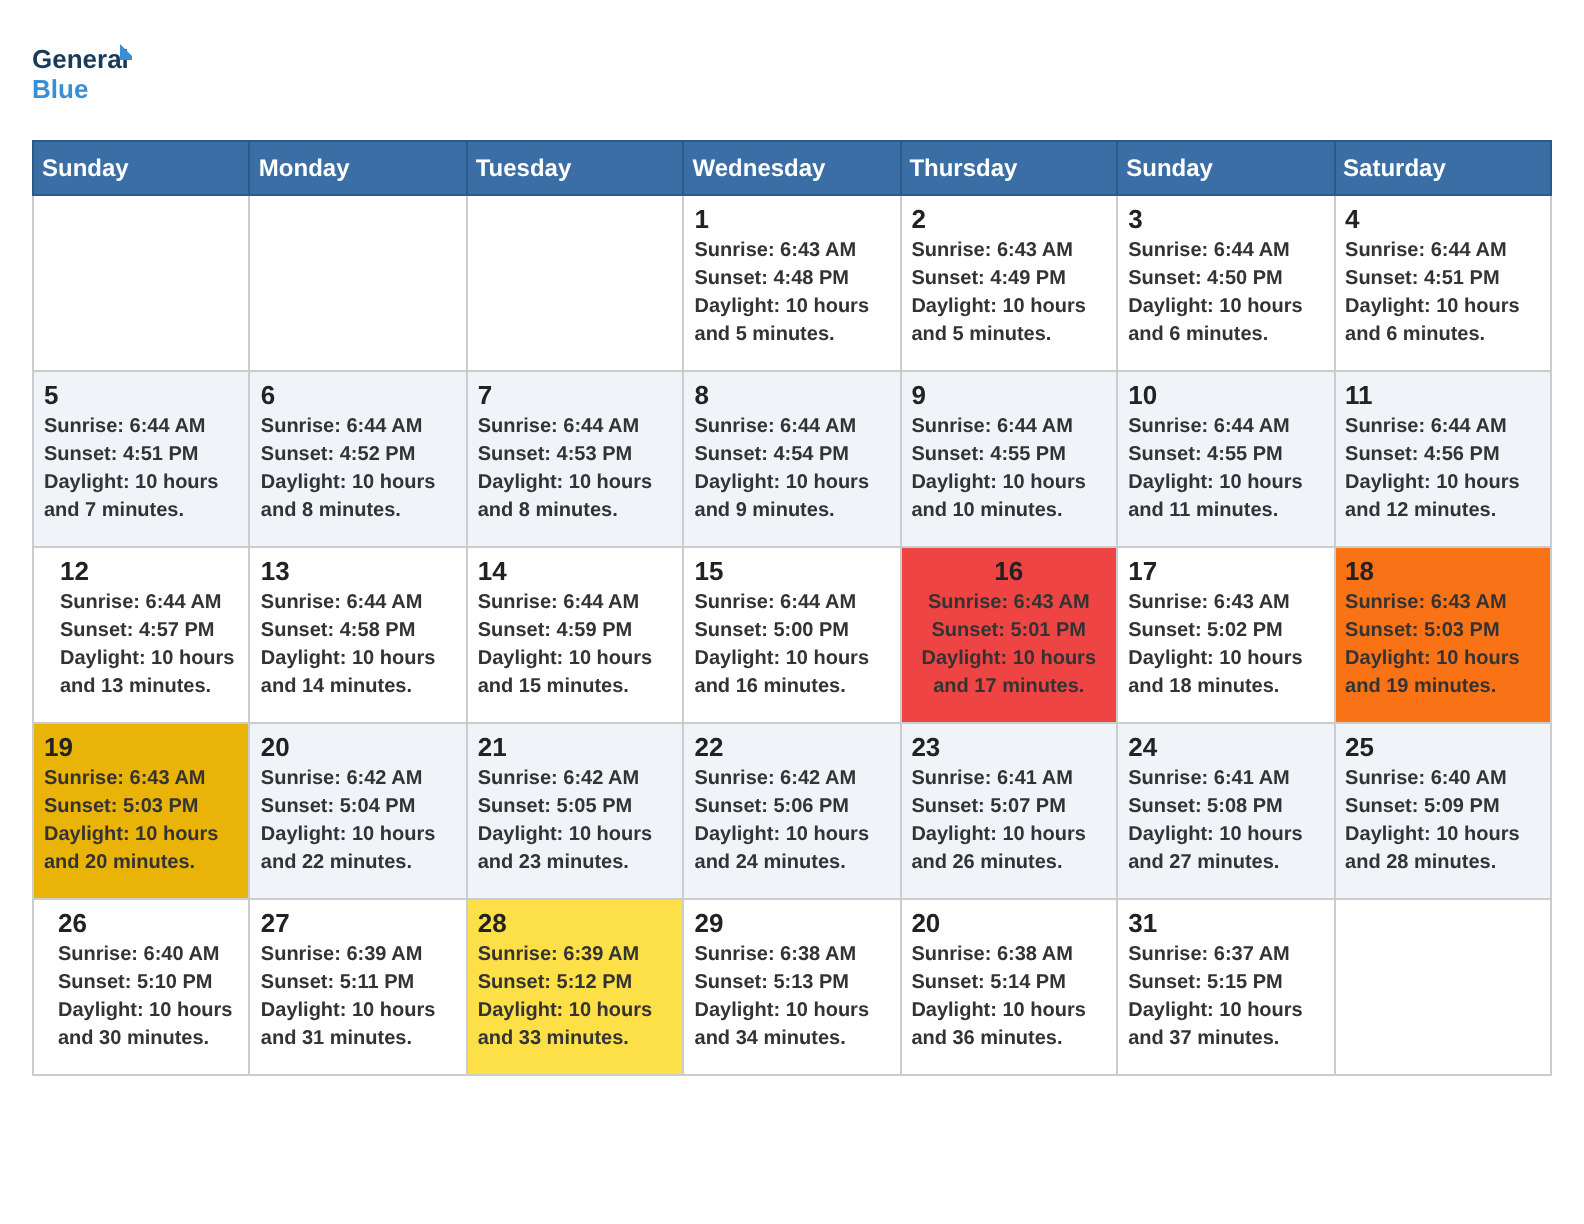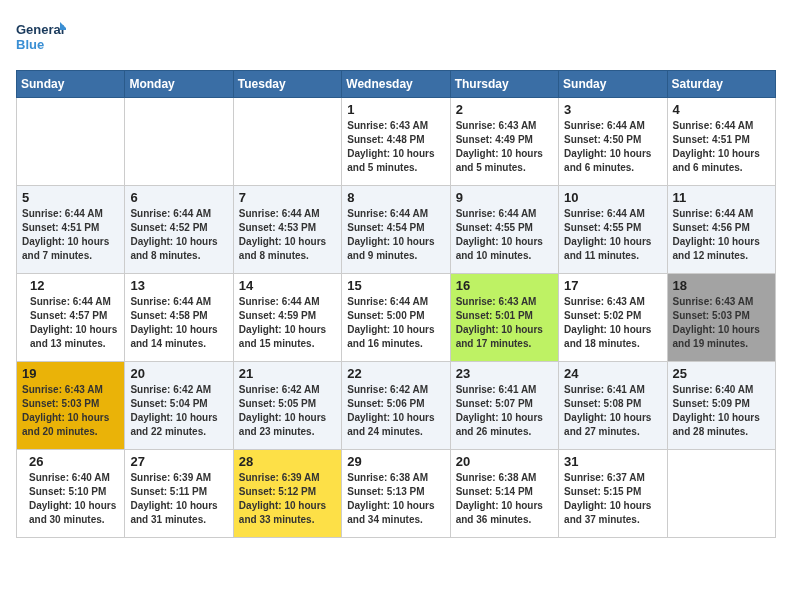--- a/index.html
+++ b/index.html
@@ -167,29 +167,29 @@
           <div class="day-info">Sunrise: 6:44 AM<br>Sunset: 4:58 PM<br>Daylight: 10 hours<br>and 14 minutes.</div>
         </td>
         <td style="background: rgb(255, 255, 255);">
           <span class="day-num">14</span>
           <div class="day-info">Sunrise: 6:44 AM<br>Sunset: 4:59 PM<br>Daylight: 10 hours<br>and 15 minutes.</div>
         </td>
         <td style="background: rgb(255, 255, 255);">
           <span class="day-num">15</span>
           <div class="day-info">Sunrise: 6:44 AM<br>Sunset: 5:00 PM<br>Daylight: 10 hours<br>and 16 minutes.</div>
         </td>
-        <td style="background: #bef264;">
+        <td style="background: #ef4444; text-align: center;">
           <span class="day-num">16</span>
           <div class="day-info">Sunrise: 6:43 AM<br>Sunset: 5:01 PM<br>Daylight: 10 hours<br>and 17 minutes.</div>
         </td>
         <td style="background: rgb(255, 255, 255);">
           <span class="day-num">17</span>
           <div class="day-info">Sunrise: 6:43 AM<br>Sunset: 5:02 PM<br>Daylight: 10 hours<br>and 18 minutes.</div>
         </td>
-        <td style="background: #a3a3a3;">
+        <td style="background: #f97316;">
           <span class="day-num">18</span>
           <div class="day-info">Sunrise: 6:43 AM<br>Sunset: 5:03 PM<br>Daylight: 10 hours<br>and 19 minutes.</div>
         </td>
       </tr>
       <tr>
         <td style="background: #eab308;">
           <span class="day-num">19</span>
           <div class="day-info">Sunrise: 6:43 AM<br>Sunset: 5:03 PM<br>Daylight: 10 hours<br>and 20 minutes.</div>
         </td>
         <td style="background: rgb(240, 244, 249);">

